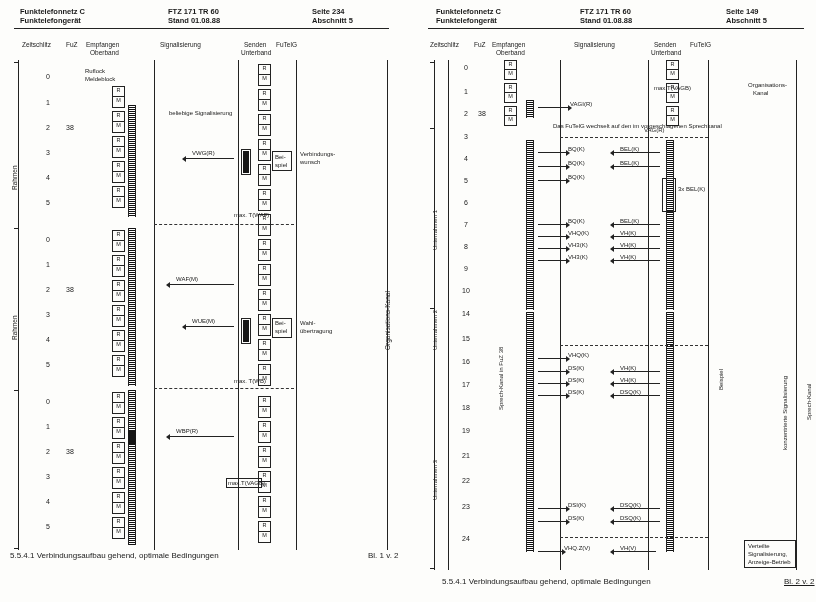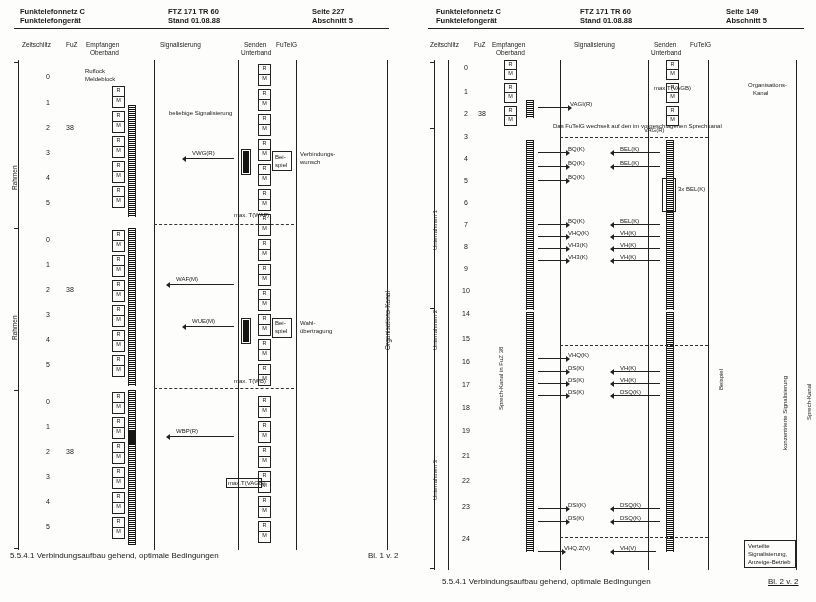--- a/index.html
+++ b/index.html
@@ -44,21 +44,21 @@
 <body>
 
 <div class="page">
 
   <div class="abs" style="left:0;top:0;width:408px;height:602px;">
 
     <div class="t t75 b" style="left:20px;top:8px;">Funktelefonnetz C</div>
     <div class="t t75 b" style="left:20px;top:17px;">Funktelefongerät</div>
     <div class="t t75 b" style="left:168px;top:8px;">FTZ 171 TR 60</div>
     <div class="t t75 b" style="left:168px;top:17px;">Stand 01.08.88</div>
-    <div class="t t75 b" style="left:312px;top:8px;">Seite 227</div>
+    <div class="t t75 b" style="left:312px;top:8px;">Seite 234</div>
     <div class="t t75 b" style="left:312px;top:17px;">Abschnitt 5</div>
     <div class="hl hl-thin" style="left:14px;top:28px;width:375px;"></div>
 
     <div class="t t65" style="left:22px;top:42px;">Zeitschlitz</div>
     <div class="t t65" style="left:66px;top:42px;">FuZ</div>
     <div class="t t65" style="left:86px;top:42px;">Empfangen</div>
     <div class="t t65" style="left:90px;top:50px;">Oberband</div>
     <div class="t t65" style="left:160px;top:42px;">Signalisierung</div>
     <div class="t t65" style="left:244px;top:42px;">Senden</div>
     <div class="t t65" style="left:241px;top:50px;">Unterband</div>
@@ -652,16 +652,16 @@
     <div class="t t6 vert" style="left:310px;top:390px;">Beispiel</div>
     <div class="t t6 vert" style="left:374px;top:450px;">konzentrierte Signalisierung</div>
     <div class="t t6 vert" style="left:398px;top:420px;">Sprech-Kanal</div>
 
     <div class="box" style="left:336px;top:540px;width:52px;height:28px;"></div>
     <div class="t t6" style="left:340px;top:543px;">Verteilte</div>
     <div class="t t6" style="left:340px;top:551px;">Signalisierung,</div>
     <div class="t t6" style="left:340px;top:559px;">Anzeige-Betrieb</div>
 
     <div class="t t8" style="left:34px;top:578px;">5.5.4.1 Verbindungsaufbau gehend, optimale Bedingungen</div>
-    <div class="t t8" style="left:360px;top:578px;text-decoration:underline;">Bl. 2 v. 2</div>
+    <div class="t t8" style="left:376px;top:578px;text-decoration:underline;">Bl. 2 v. 2</div>
   </div>
 
 </div>
 
 </body></html>

